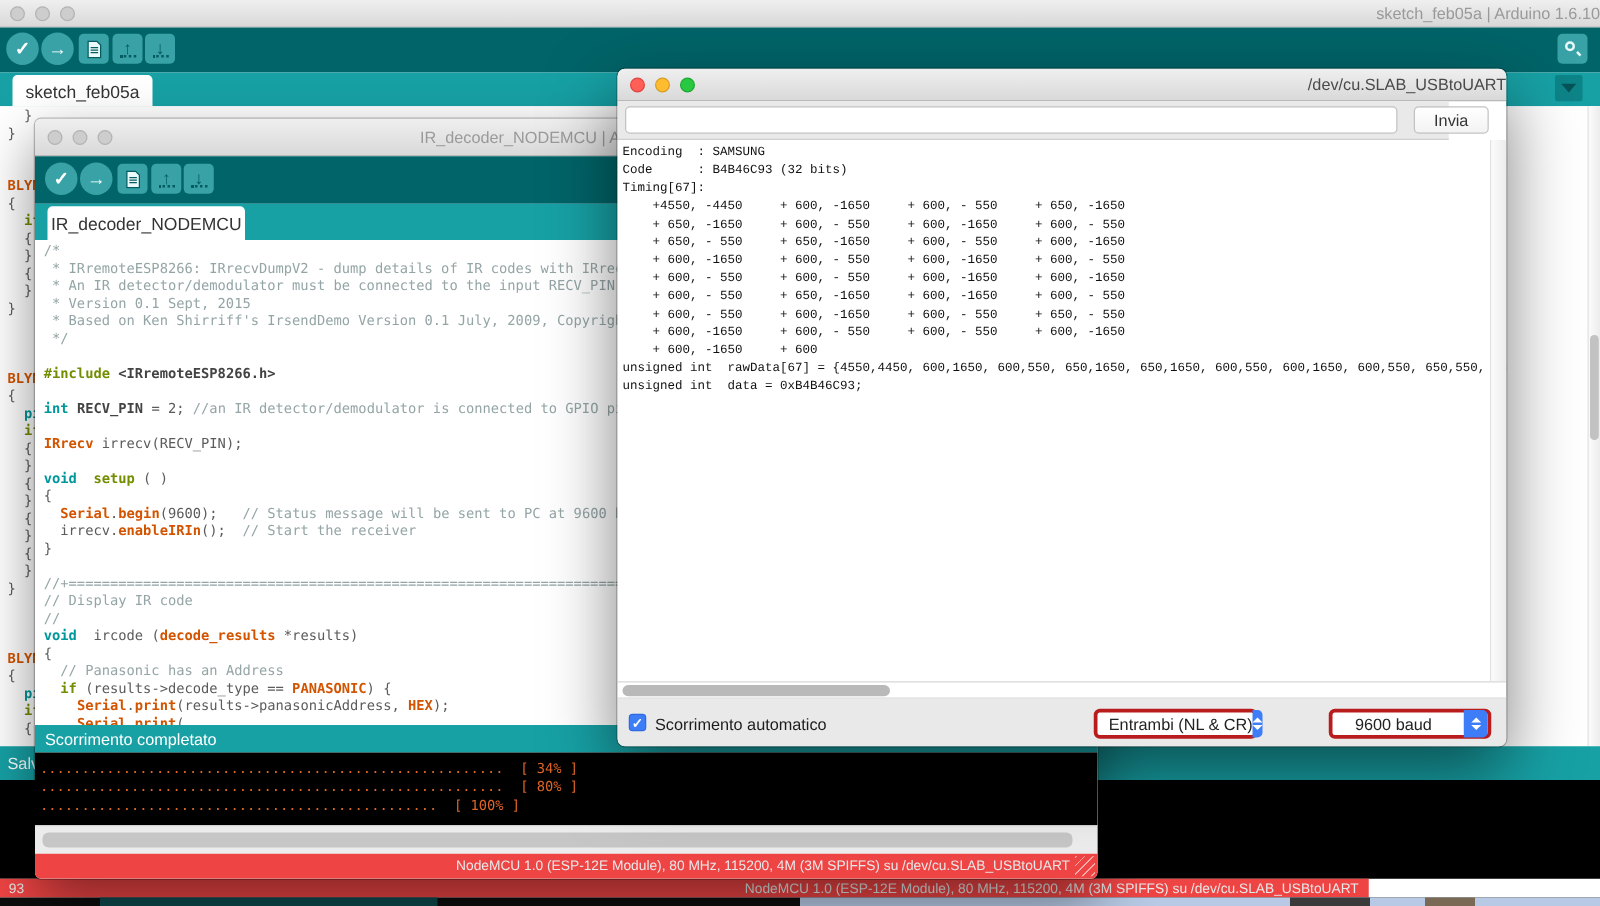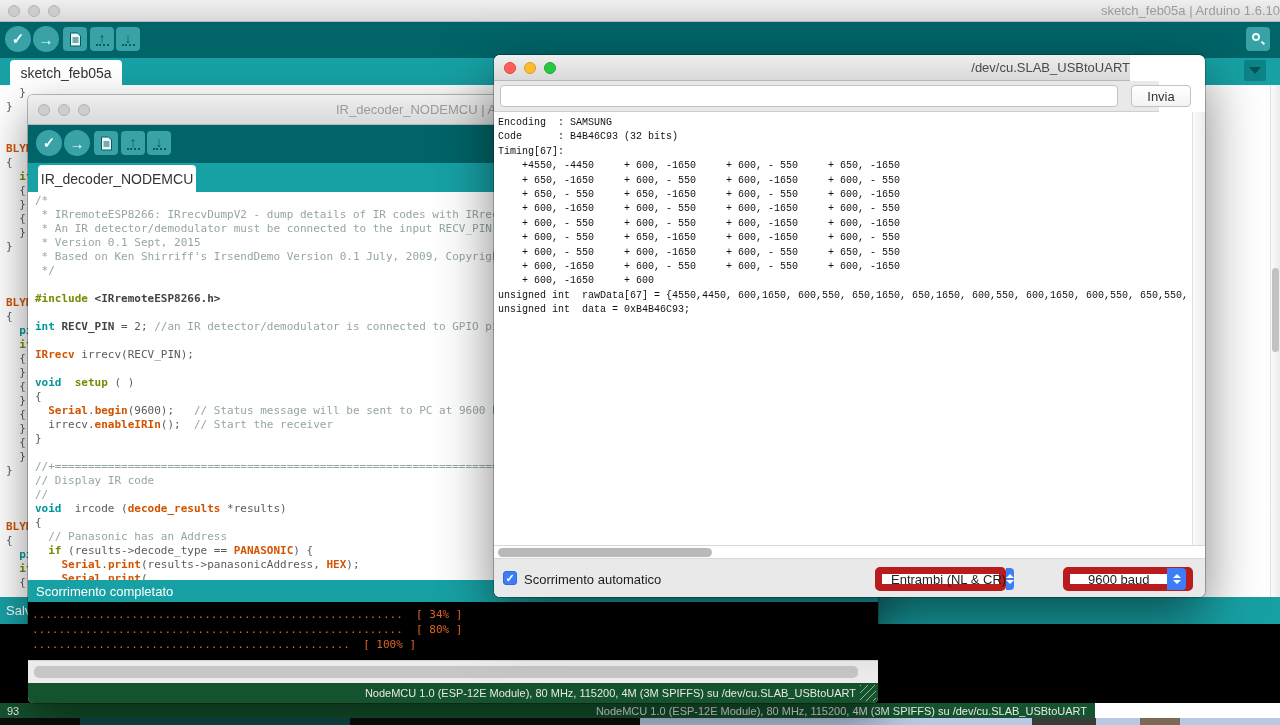--- a/index.html
+++ b/index.html
@@ -31,21 +31,21 @@
   .ard-tabstrip { background:#17a1a5; }
   .ard-tab { position:absolute; bottom:0; background:#fff; border-radius:4px 4px 0 0;
              font-size:14px; color:#333; display:flex; align-items:center; justify-content:center; }
   .tab-dd { position:absolute; background:#0d8488; border-radius:2px; display:flex; align-items:center; justify-content:center; }
   .tab-dd .tri { width:0; height:0; border-left:6px solid transparent; border-right:6px solid transparent; border-top:7px solid #035357; }
   .magnifier { position:relative; width:12px; height:12px; }
   .magnifier .lens { position:absolute; left:0; top:0; width:8px; height:8px; border:2px solid #eafafa; border-radius:50%; }
   .magnifier .handle { position:absolute; left:9px; top:9px; width:4px; height:2px; background:#eafafa; transform:rotate(45deg); }
   .ard-status { background:#17a1a5; color:#fff; font-size:13px; }
   .ard-console { background:#000; }
-  .ard-bottombar { background:#14532d; color:#e8e8e8; font-size:11px; }
+  .ard-bottombar { background:#ef4444; color:#e8e8e8; font-size:11px; }
 
   
   .codefont { font-family:"DejaVu Sans Mono", monospace; font-size:11px; line-height:14px; white-space:pre; color:#5b5b5b; }
   .tok-kw   { color:#00979c; font-weight:bold; }
   .tok-fn   { color:#728e00; font-weight:bold; }
   .tok-lib  { color:#d35400; font-weight:bold; }
   .tok-com  { color:#95a5a6; }
   .tok-bold { color:#434343; font-weight:bold; }
   .console-text { font-family:"DejaVu Sans Mono", monospace; font-size:11px; line-height:15px;
                   color:#df6526; white-space:pre; }
@@ -57,21 +57,21 @@
   .sb-thumb { background:#c2c2c2; border-radius:5px; }
 
   
   .serial-inputrow { background:#e9e9e9; border-bottom:1px solid #cfcfcf; }
   .mac-field { background:#fff; border:1px solid #c2c2c2; border-radius:4px; font-size:13px; padding:0 6px;
                font-family:"Liberation Sans", sans-serif; }
   .mac-button { background:linear-gradient(#ffffff,#f3f3f3); border:1px solid #c2c2c2; border-radius:4px;
                 font-size:13px; color:#333; display:flex; align-items:center; justify-content:center; cursor:pointer; }
   .mac-check { width:14px; height:14px; border-radius:3px; background:#3d7ef8; border:1px solid #2f6ae0;
                color:#fff; font-size:11px; font-weight:bold; display:flex; align-items:center; justify-content:center; }
-  .mac-select { position:absolute; height:24px; background:#fff; border:7px solid #b91c1c; border-radius:5px;
+  .mac-select { position:absolute; height:24px; background:#fff; border:3px solid #b91c1c; border-radius:5px;
                 display:flex; align-items:center; cursor:pointer; }
   .mac-select .lbl { flex:1; font-size:13px; color:#222; padding-left:9px; white-space:nowrap; }
   .mac-select .cap { width:19px; height:22px; background:#3d7ef8; border-radius:0 4px 4px 0;
                      display:flex; flex-direction:column; align-items:center; justify-content:center; gap:2px; }
   .chev { width:0; height:0; border-left:4px solid transparent; border-right:4px solid transparent; }
   .chev.up { border-bottom:4px solid #fff; }
   .chev.dn { border-top:4px solid #fff; }
 
   .resize-grip { background:repeating-linear-gradient(135deg, rgba(255,255,255,.55) 0 1px, transparent 1px 5px); }
 </style>
@@ -221,21 +221,21 @@
     </div>
 
     <div class="abs ard-bottombar" style="left:0;top:588px;width:850px;height:20px;">
       <span class="abs" style="right:22px;top:4px;">NodeMCU 1.0 (ESP-12E Module), 80 MHz, 115200, 4M (3M SPIFFS) su /dev/cu.SLAB_USBtoUART</span>
       <div class="abs resize-grip" style="right:2px;bottom:2px;width:16px;height:16px;"></div>
     </div>
   </div>
 
   <div class="abs" style="left:494px;top:55px;width:711px;height:542px;border-radius:6px;overflow:hidden;z-index:3;
               box-shadow:0 22px 55px rgba(0,0,0,.5), 0 0 0 1px rgba(0,0,0,.25);background:#fff;">
-    <div class="abs mac-titlebar" style="left:0;top:0;width:636px;height:26px;">
+    <div class="abs mac-titlebar" style="left:0;top:0;width:711px;height:26px;">
       <div class="lights">
         <div class="light red"></div>
         <div class="light yellow"></div>
         <div class="light green"></div>
       </div>
       <div class="mac-title active" style="line-height:26px;">/dev/cu.SLAB_USBtoUART</div>
     </div>
 
     <div class="abs serial-inputrow" style="left:0;top:26px;width:665px;height:31px;">
       <input class="mac-field abs" style="left: 6px; top: 4px; width: 618px; height: 22px;" value="">

